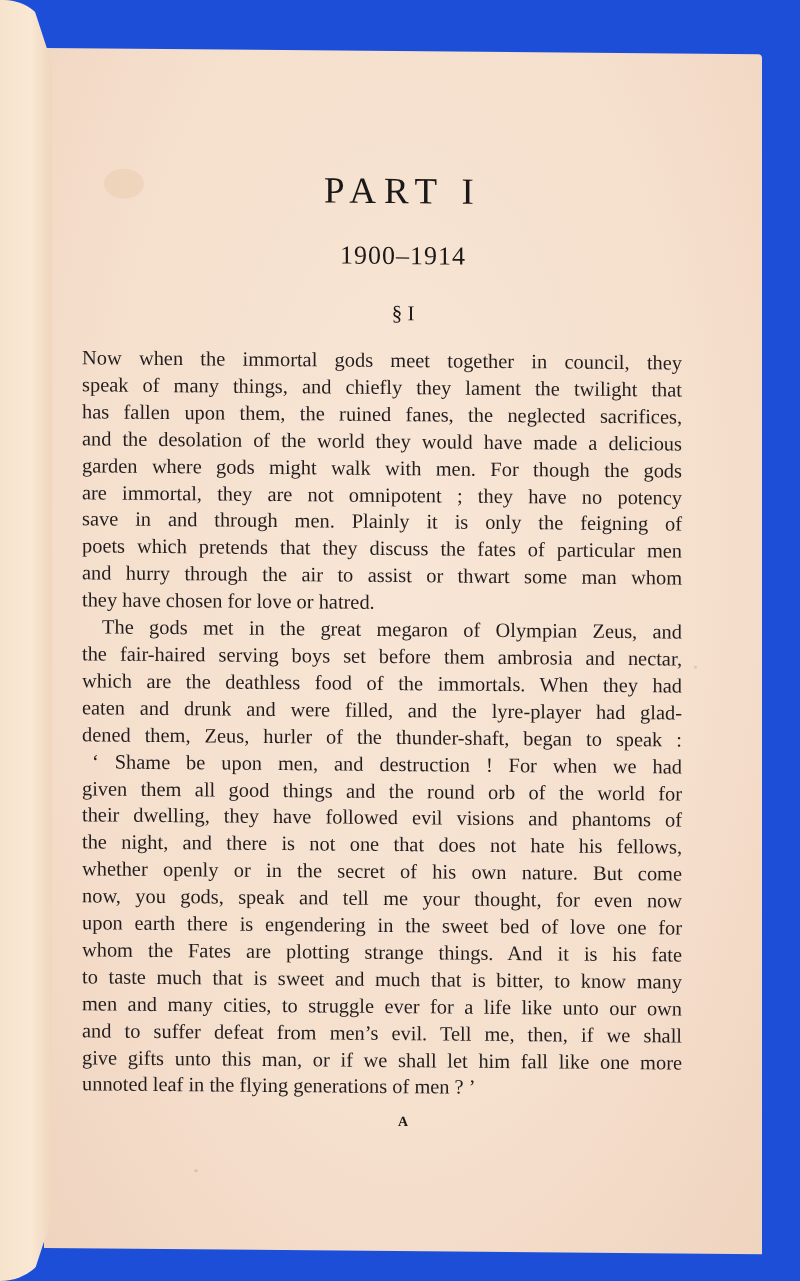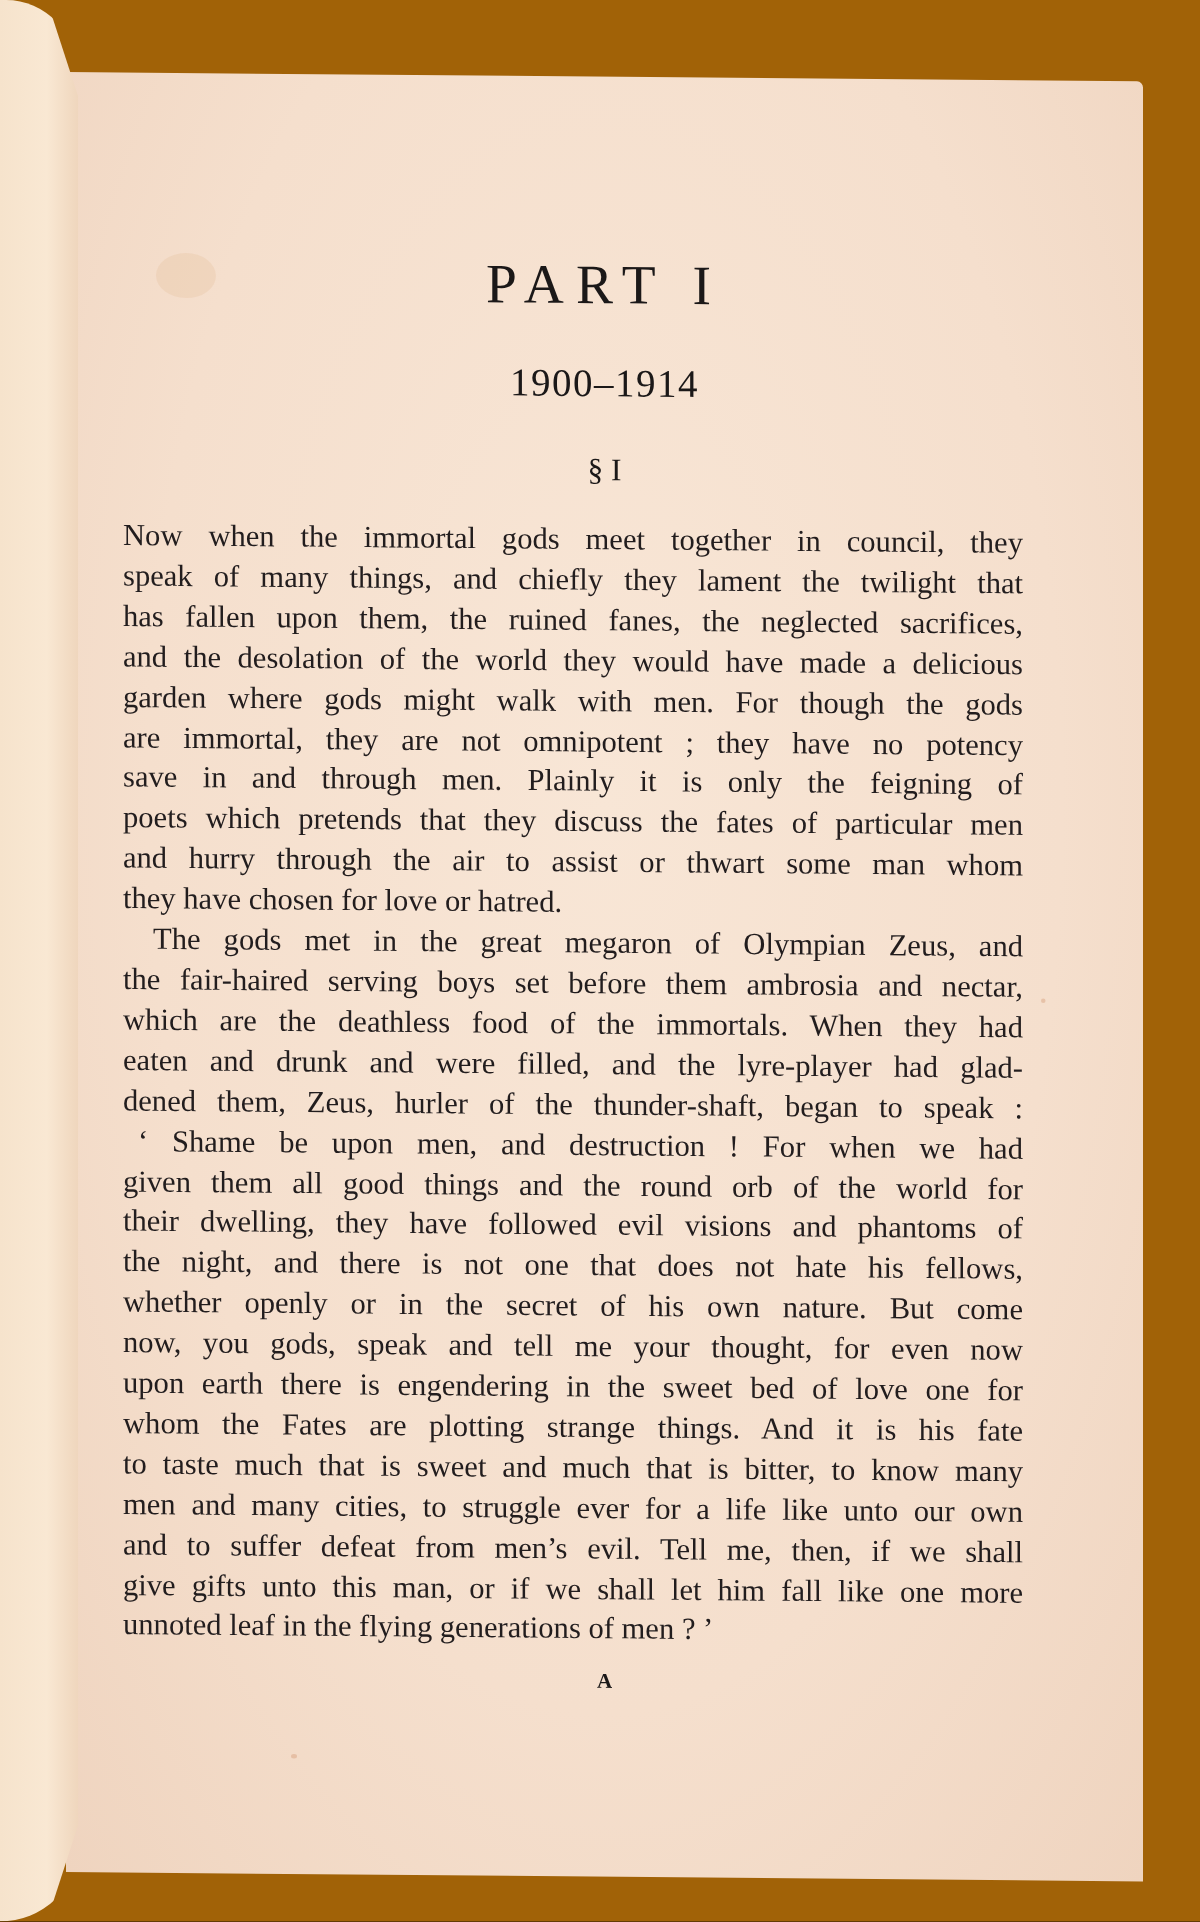--- a/index.html
+++ b/index.html
@@ -1,20 +1,20 @@
 <!DOCTYPE html>
 <html><head>
   <meta charset="utf-8">
   <style>
     html, body { margin: 0; padding: 0; }
     body {
       width: 800px; height: 1281px; background: #000000;
       position: relative; overflow: hidden;
     }
-    .scene { position: absolute; left: 0; top: 0; width: 800px; height: 1281px; background: #a16207; }
+    .scene { position: absolute; left: 0; top: 0; width: 800px; height: 1281px; background: #1d4ed8; }
     .prev-page {
       position: absolute; left: 0; top: 0; width: 52px; height: 1281px;
       background: linear-gradient(90deg, #f6e3cc 0%, #f9e8d3 60%, #efd6bd 100%);
       border-top-right-radius: 48px 50px;
       border-bottom-right-radius: 52px 50px;
       z-index: 2;
       clip-path: polygon(0 0, 60% 0, 100% 5%, 100% 95%, 60% 100%, 0 100%);
     }
     .page {
       position: absolute; left: 44px; top: 48px; width: 718px; height: 1200px;

